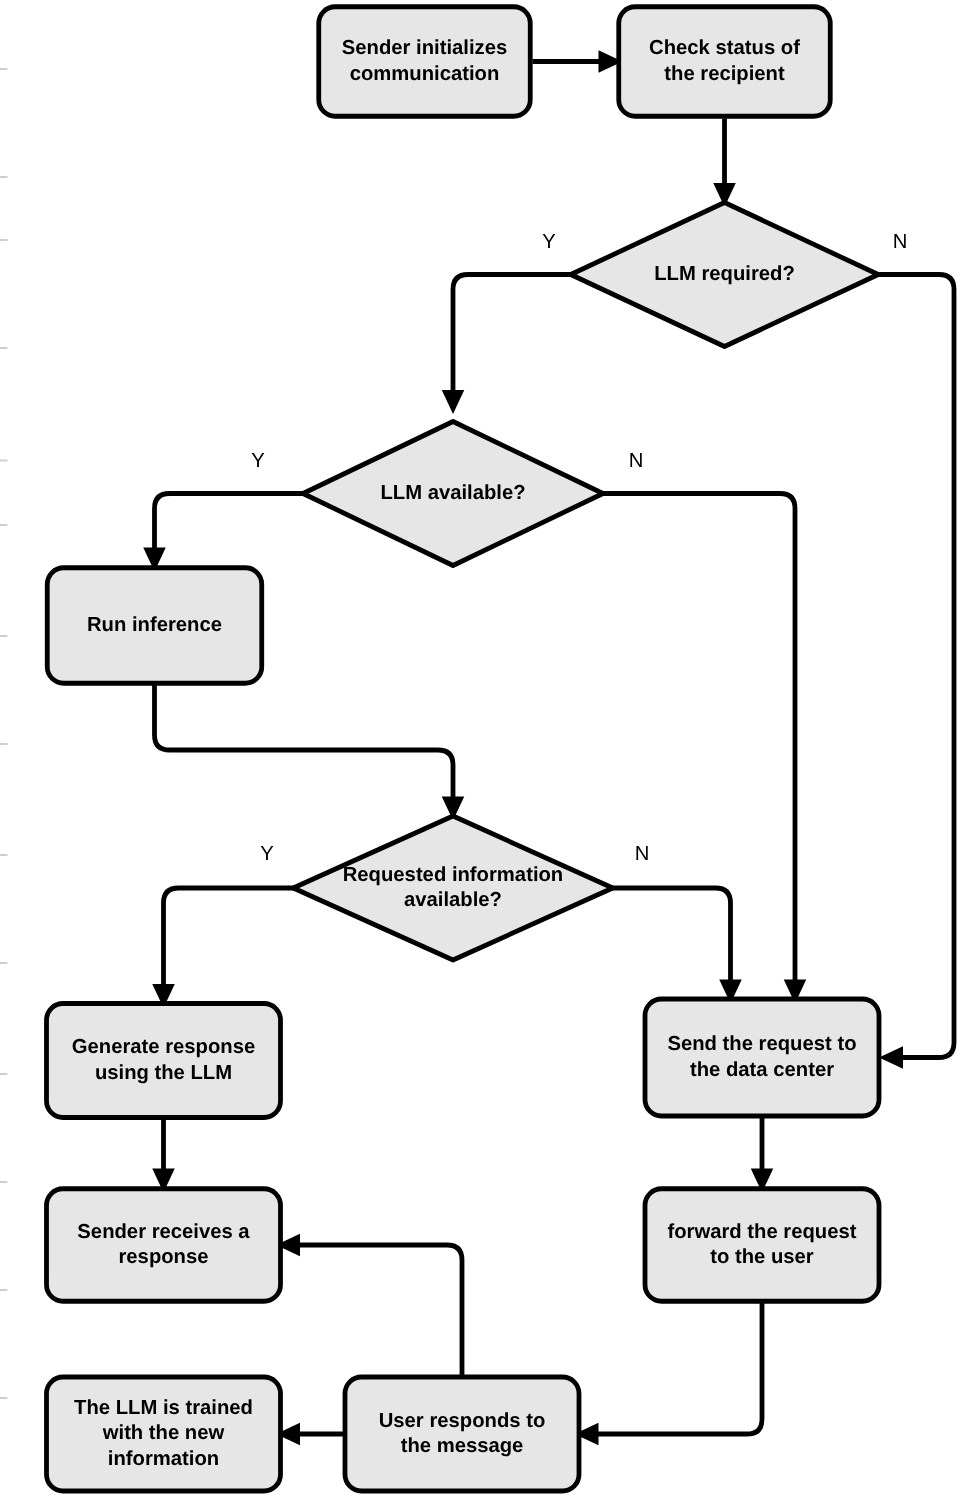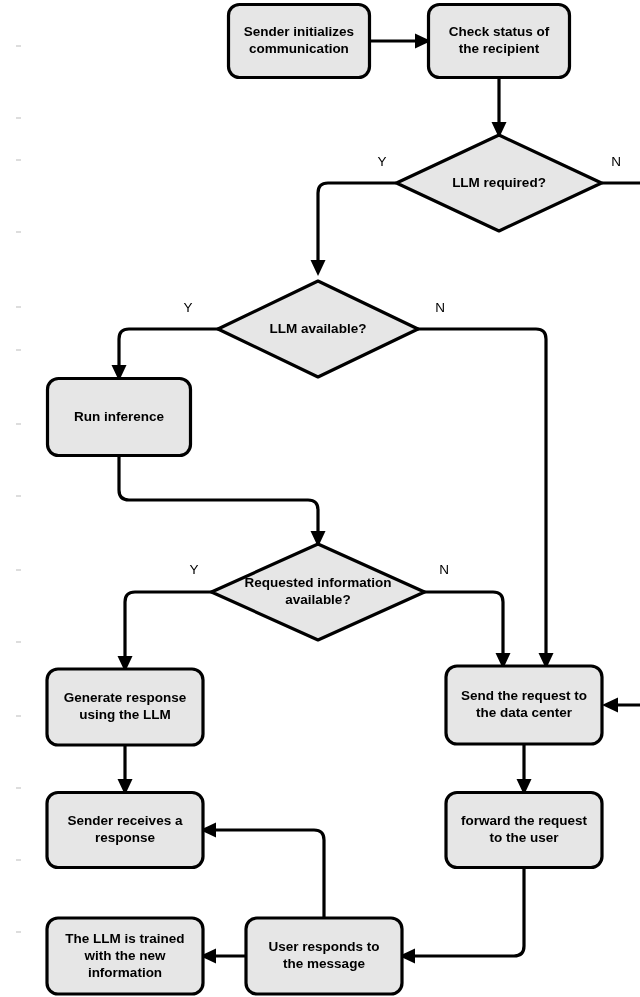--- a/index.html
+++ b/index.html
@@ -11,21 +11,20 @@
     width: 640px;
     height: 997px;
     font-family: "Liberation Sans", sans-serif;
     overflow: hidden;
   }
   #flowchart-root {
     position: relative;
     width: 532px;
     height: 997px;
     background: #ffffff;
-    margin-left: 16px;
   }
   svg#flow-svg {
     display: block;
     width: 640px;
     height: 997px;
   }
   .node-shape {
     fill: #e6e6e6;
     stroke: #000000;
     stroke-width: 3.2;

